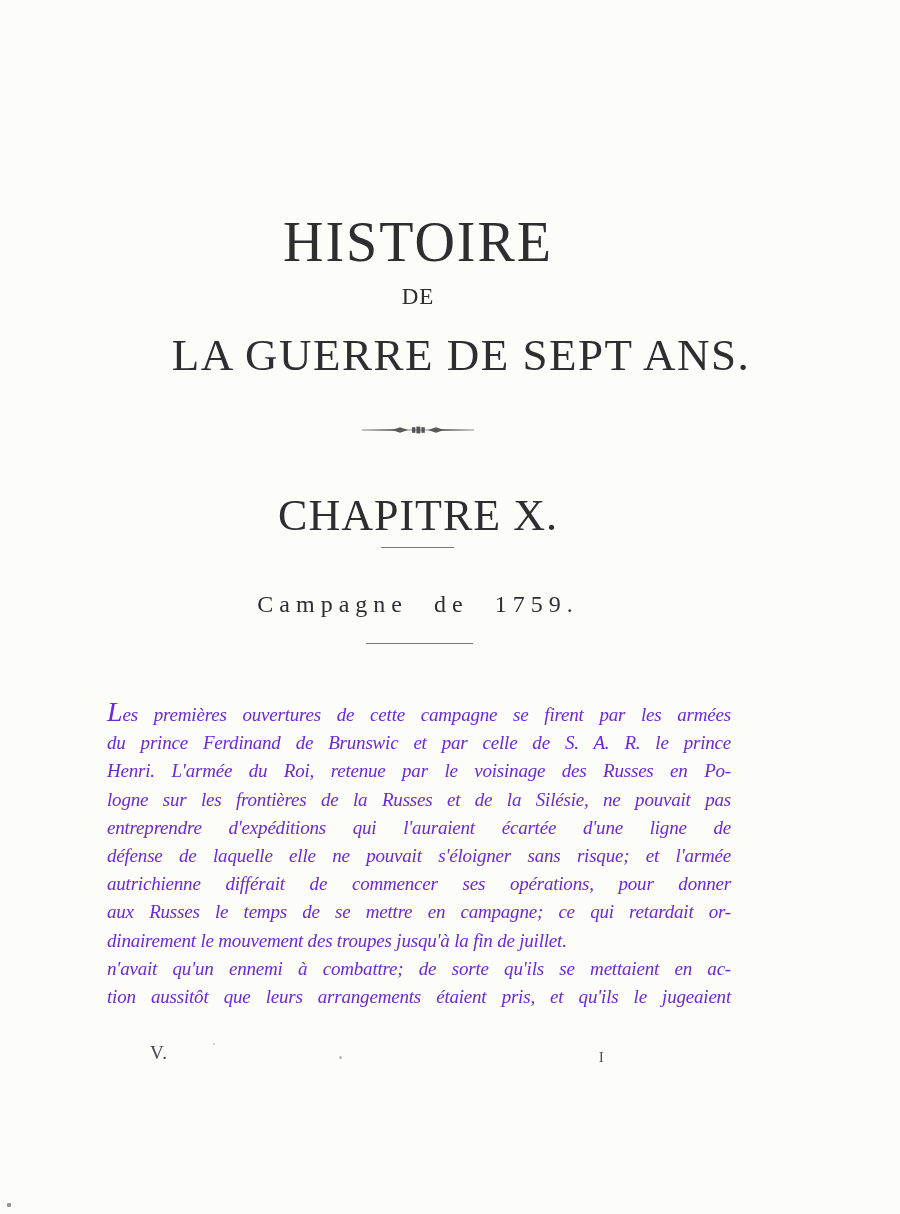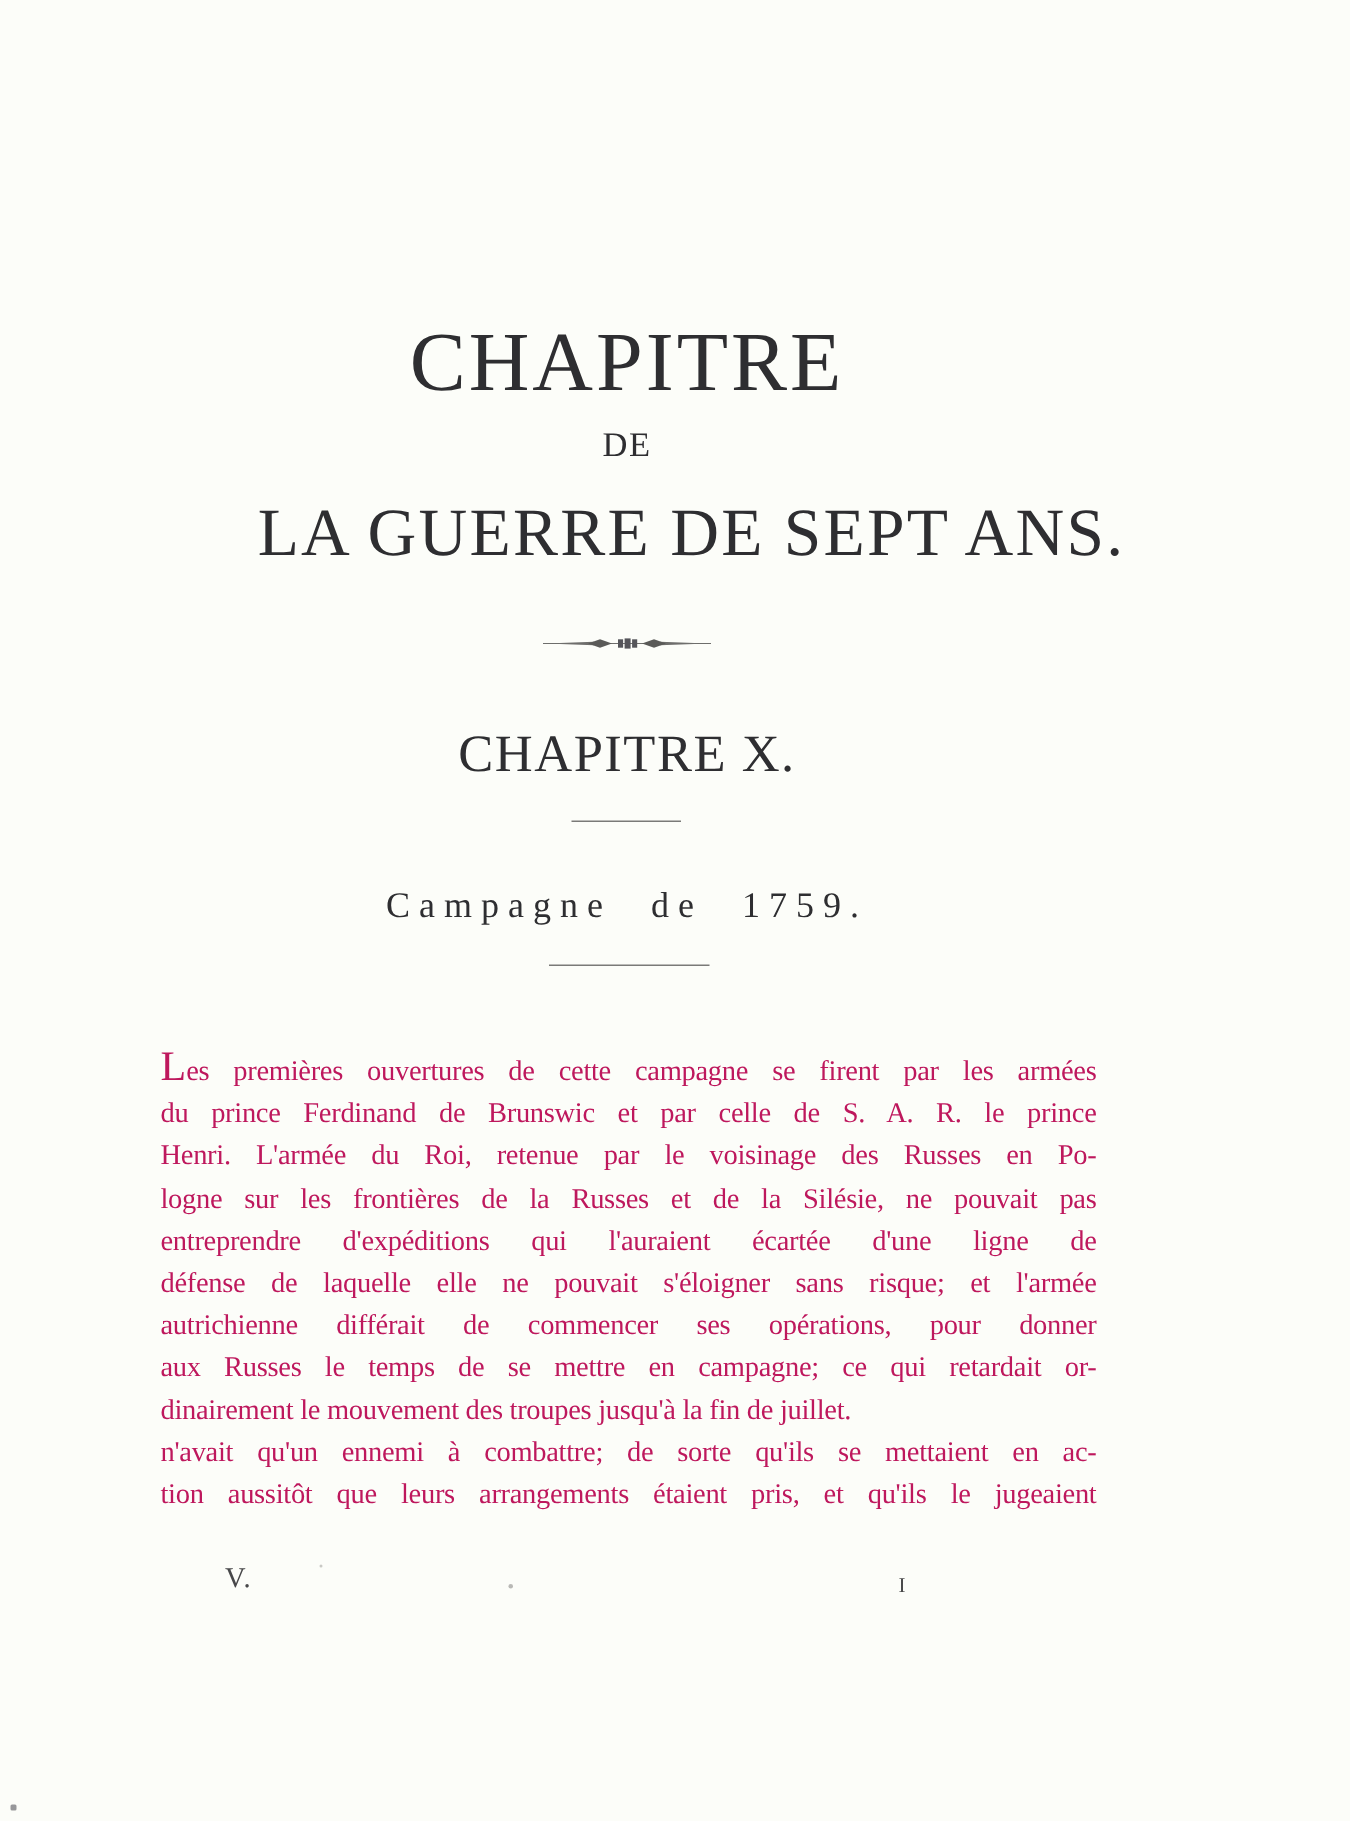--- a/index.html
+++ b/index.html
@@ -11,30 +11,31 @@
     position:relative;
     overflow:hidden;
   }
   .page{position:absolute;left:0;top:0;width:900px;height:1214px;background:#fcfdf9;}
   
   .centered{position:absolute;left:0;width:836px;text-align:center;color:#2e2e31;}
   .main-title{top:212px;font-size:56px;line-height:60px;letter-spacing:2px;font-weight:400;}
   .subtitle-de{top:284px;font-size:23px;line-height:26px;letter-spacing:1px;}
   .series-title{top:330px;font-size:45px;line-height:50px;letter-spacing:1.5px;font-weight:400;margin-left:43px;}
   .ornament-wrap{top:420px;height:14px;}
-  .chapter-heading{top:482px;font-size:35px;line-height:42px;letter-spacing:1px;}
+  .chapter-heading{top:495px;font-size:44px;line-height:42px;letter-spacing:1px;}
   .campaign-subtitle{top:576px;font-size:24px;line-height:30px;letter-spacing:6px;word-spacing:14px;margin-top:13px;}
   .rule{position:absolute;height:0;border-top:1px solid #7a7a78;}
   .rule-1{left:381px;top:547px;width:73px;}
   .rule-2{left:366px;top:643px;width:107px;}
   
   .body-text{
     position:absolute;left:107px;top:701px;width:624px;
     font-size:19px;line-height:28.2px;letter-spacing:-0.2px;
-    color:#be185d;
+    color:#6d28d9;
+    font-style:italic;
   }
   .line{
     text-align:justify;
     text-align-last:justify;
     height:28.2px;
     overflow:visible;
   }
   .line.para-end{text-align-last:left;}
   .line.indent{padding-left:27px;}
   .initial{font-size:28px;line-height:20px;letter-spacing:0;}
@@ -45,21 +46,21 @@
   .speck-1{left:7px;top:1203px;width:4px;height:4px;background:#97979a;border-radius:1px;}
   .speck-2{left:339px;top:1056px;width:3px;height:3px;background:#b9b9b6;}
   .speck-3{left:213px;top:1043px;width:2px;height:2px;background:#c9c9c5;}
   svg{display:inline-block;vertical-align:middle;}
 </style>
 </head>
 <body>
 
 <div class="page">
 
-  <div class="centered main-title">CHAPITRE</div>
+  <div class="centered main-title">HISTOIRE</div>
 
   <div class="centered subtitle-de">DE</div>
 
   <div class="centered series-title">LA GUERRE DE SEPT ANS.</div>
 
   <div class="centered ornament-wrap">
     <svg width="112" height="12" viewBox="0 0 112 12" aria-hidden="true">
       <path d="M0,6 L112,6" stroke="#6e6e6c" stroke-width="0.8" fill="none"></path>
       <path d="M2,6 L34,4.9 L34,7.1 Z" fill="#6e6e6c"></path>
       <path d="M110,6 L78,4.9 L78,7.1 Z" fill="#6e6e6c"></path>

